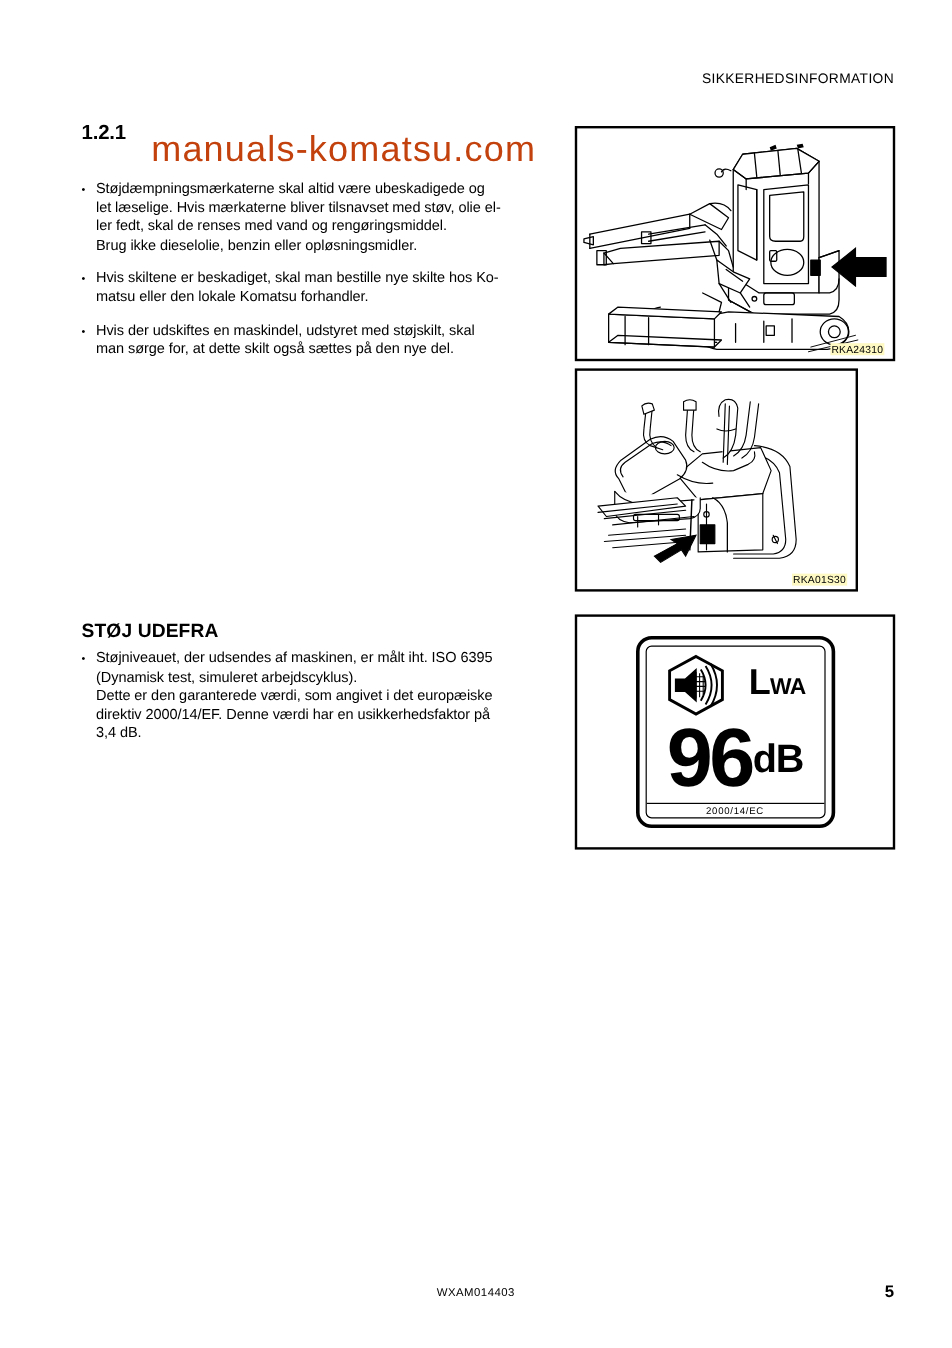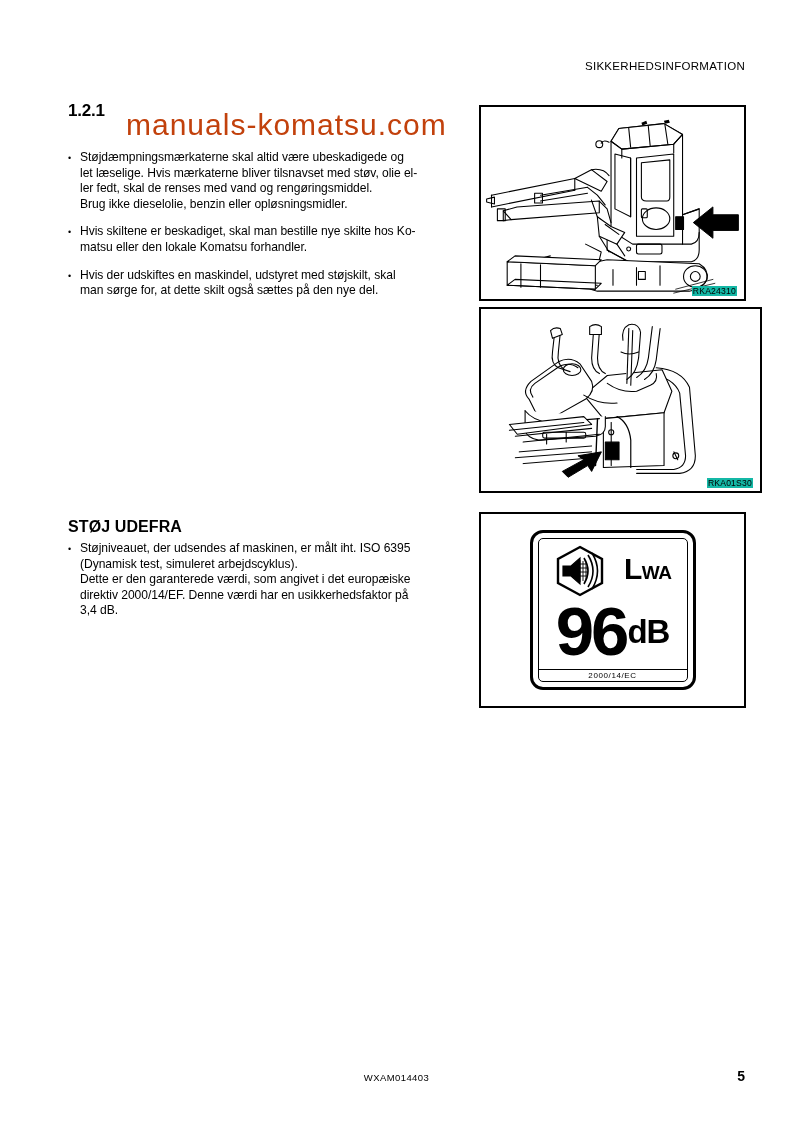--- a/index.html
+++ b/index.html
@@ -122,32 +122,32 @@
 
   
   .figure {
     position: absolute;
     border: 2px solid #000;
     background: #fff;
     box-sizing: border-box;
     overflow: hidden;
   }
   #fig-1 { left: 479px; top: 105px;  width: 267px; height: 196px; }
-  #fig-2 { left: 479px; top: 307px;  width: 283px; height: 186px; }
+  #fig-2 { left: 479px; top: 307px;  width: 236px; height: 186px; }
   #fig-3 { left: 479px; top: 512px;  width: 267px; height: 196px; }
 
   .fig-caption {
     position: absolute;
     right: 7px;
     bottom: 3px;
     font-size: 8.6px;
     letter-spacing: 0.2px;
     font-family: "Liberation Sans", sans-serif;
     color: #000;
-    background: #14b8a6;
+    background: #fef9c3;
     padding: 0 1px;
   }
   .fig-svg {
     position: absolute;
     left: 0; top: 0;
     width: 100%;
     height: 100%;
     display: block;
   }
 

